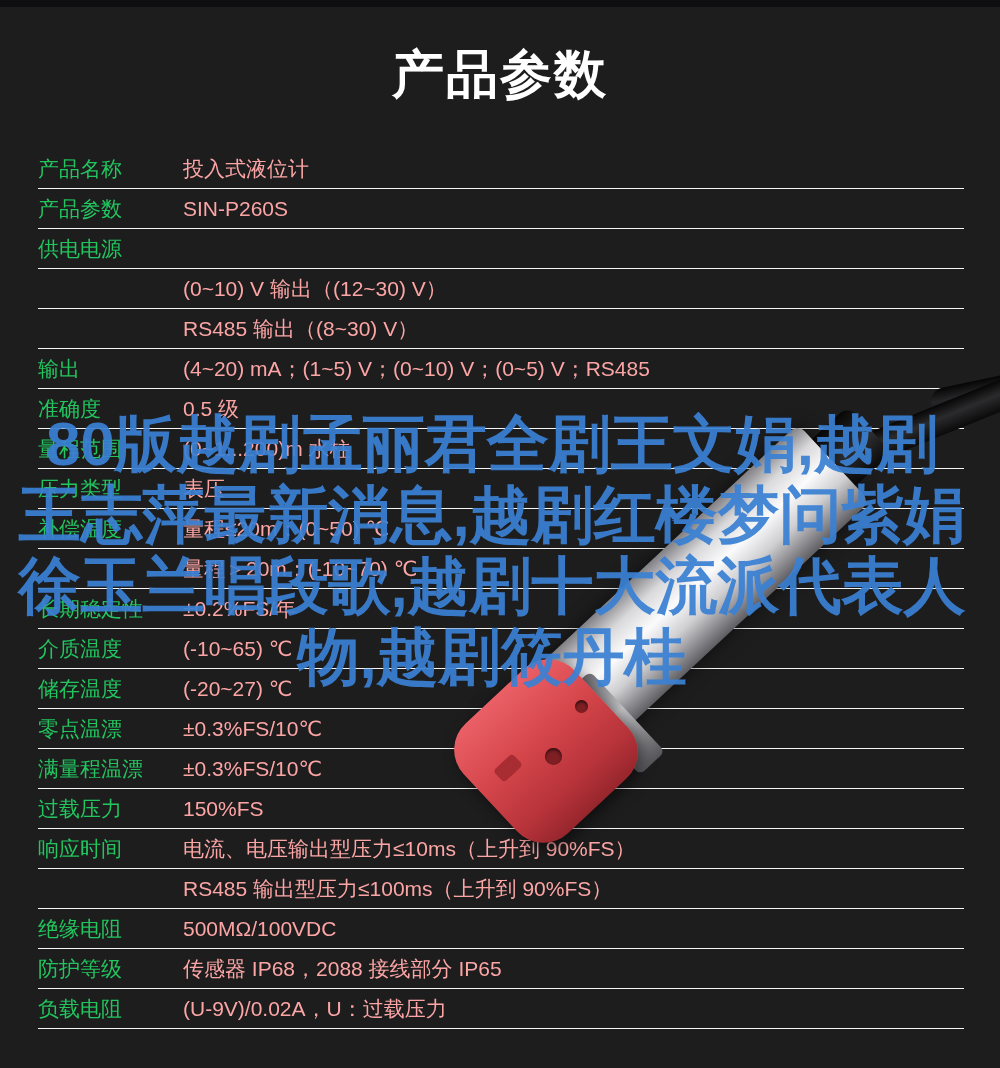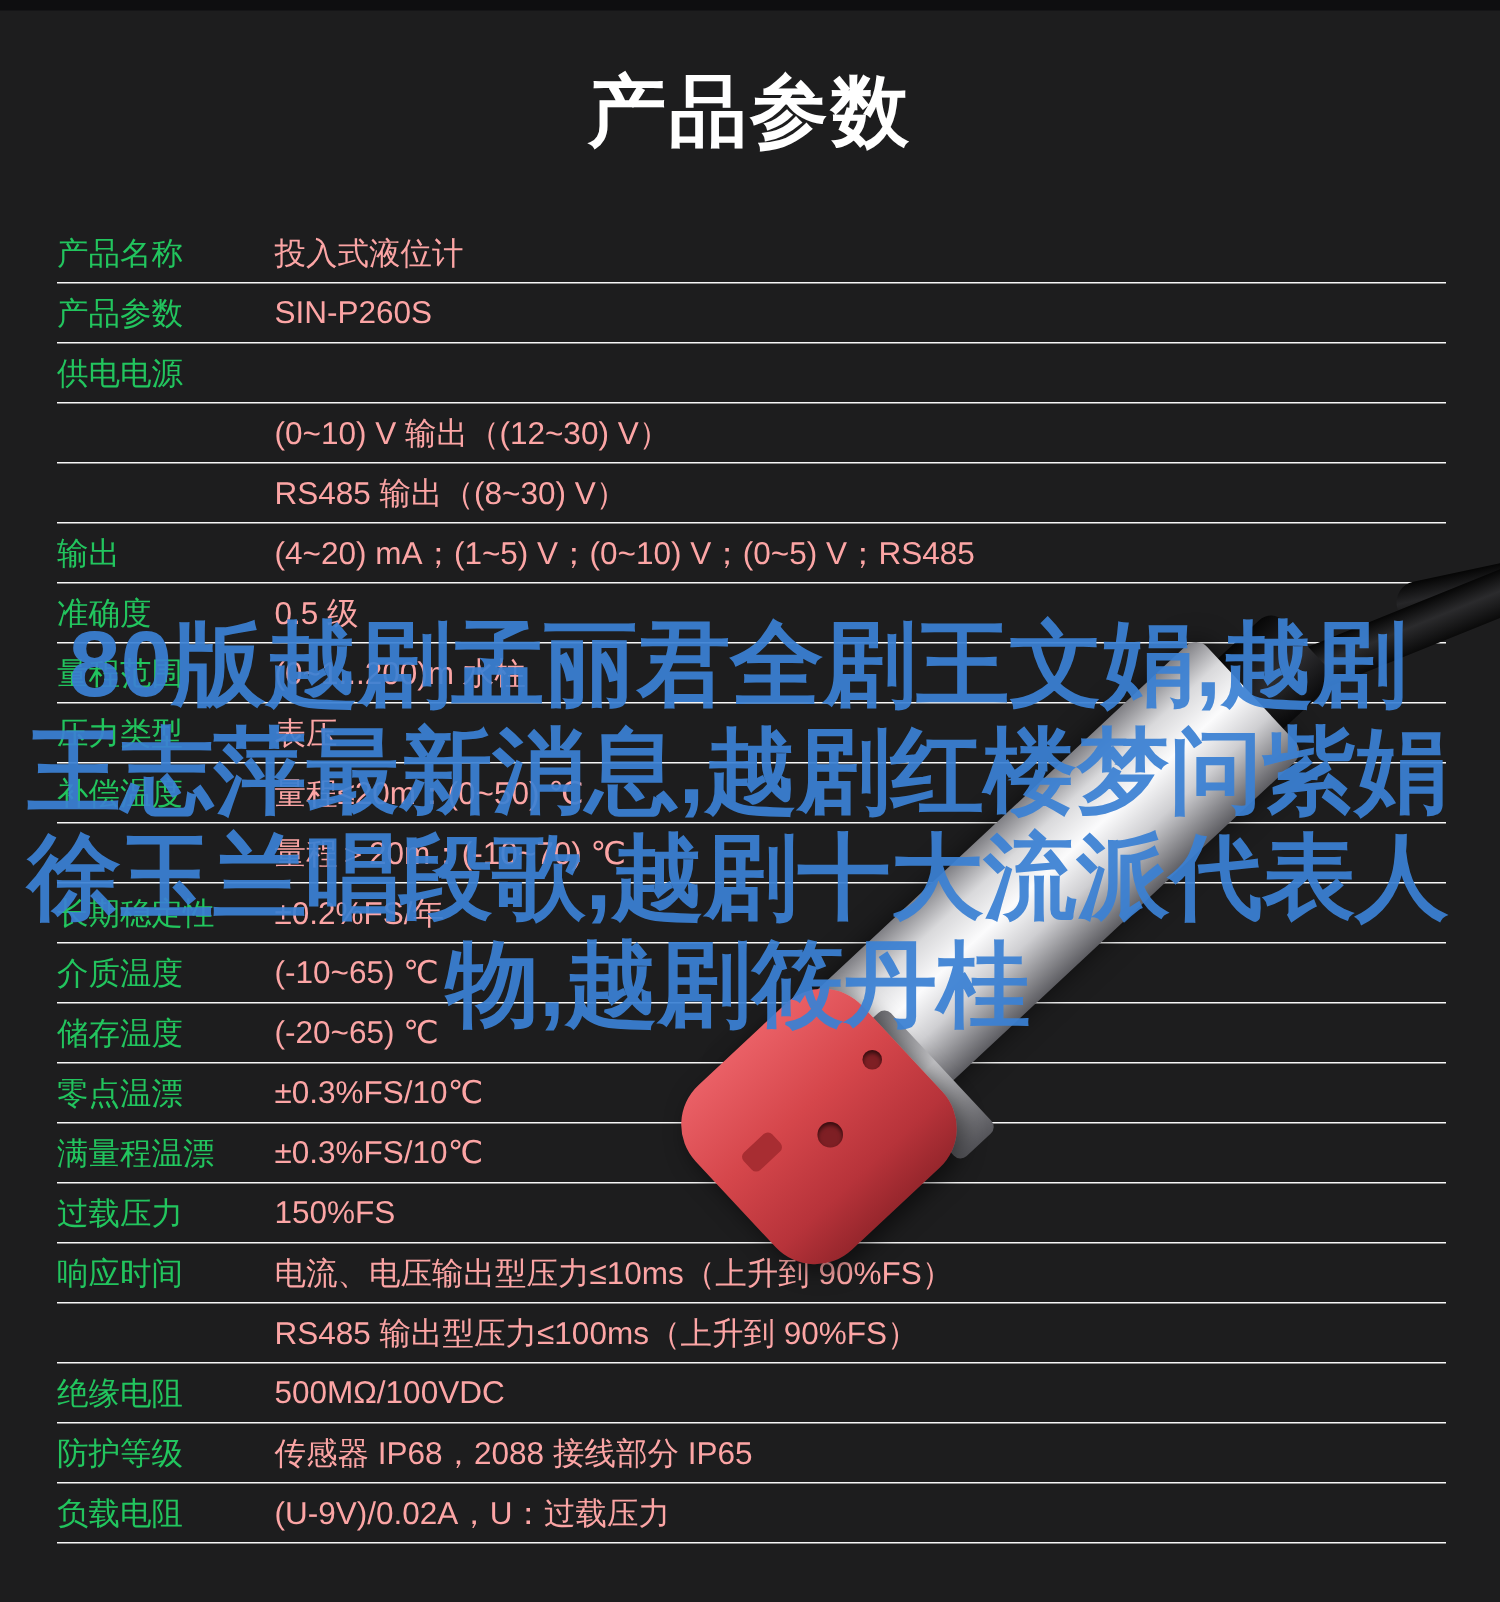--- a/index.html
+++ b/index.html
@@ -138,21 +138,21 @@
     <div class="spec-value">±0.2%FS/年</div>
   </div>
 
   <div class="spec-row">
     <div class="spec-label">介质温度</div>
     <div class="spec-value">(-10~65) ℃</div>
   </div>
 
   <div class="spec-row">
     <div class="spec-label">储存温度</div>
-    <div class="spec-value">(-20~65) ℃</div>
+    <div class="spec-value">(-20~27) ℃</div>
   </div>
 
   <div class="spec-row">
     <div class="spec-label">零点温漂</div>
     <div class="spec-value">±0.3%FS/10℃</div>
   </div>
 
   <div class="spec-row">
     <div class="spec-label">满量程温漂</div>
     <div class="spec-value">±0.3%FS/10℃</div>

